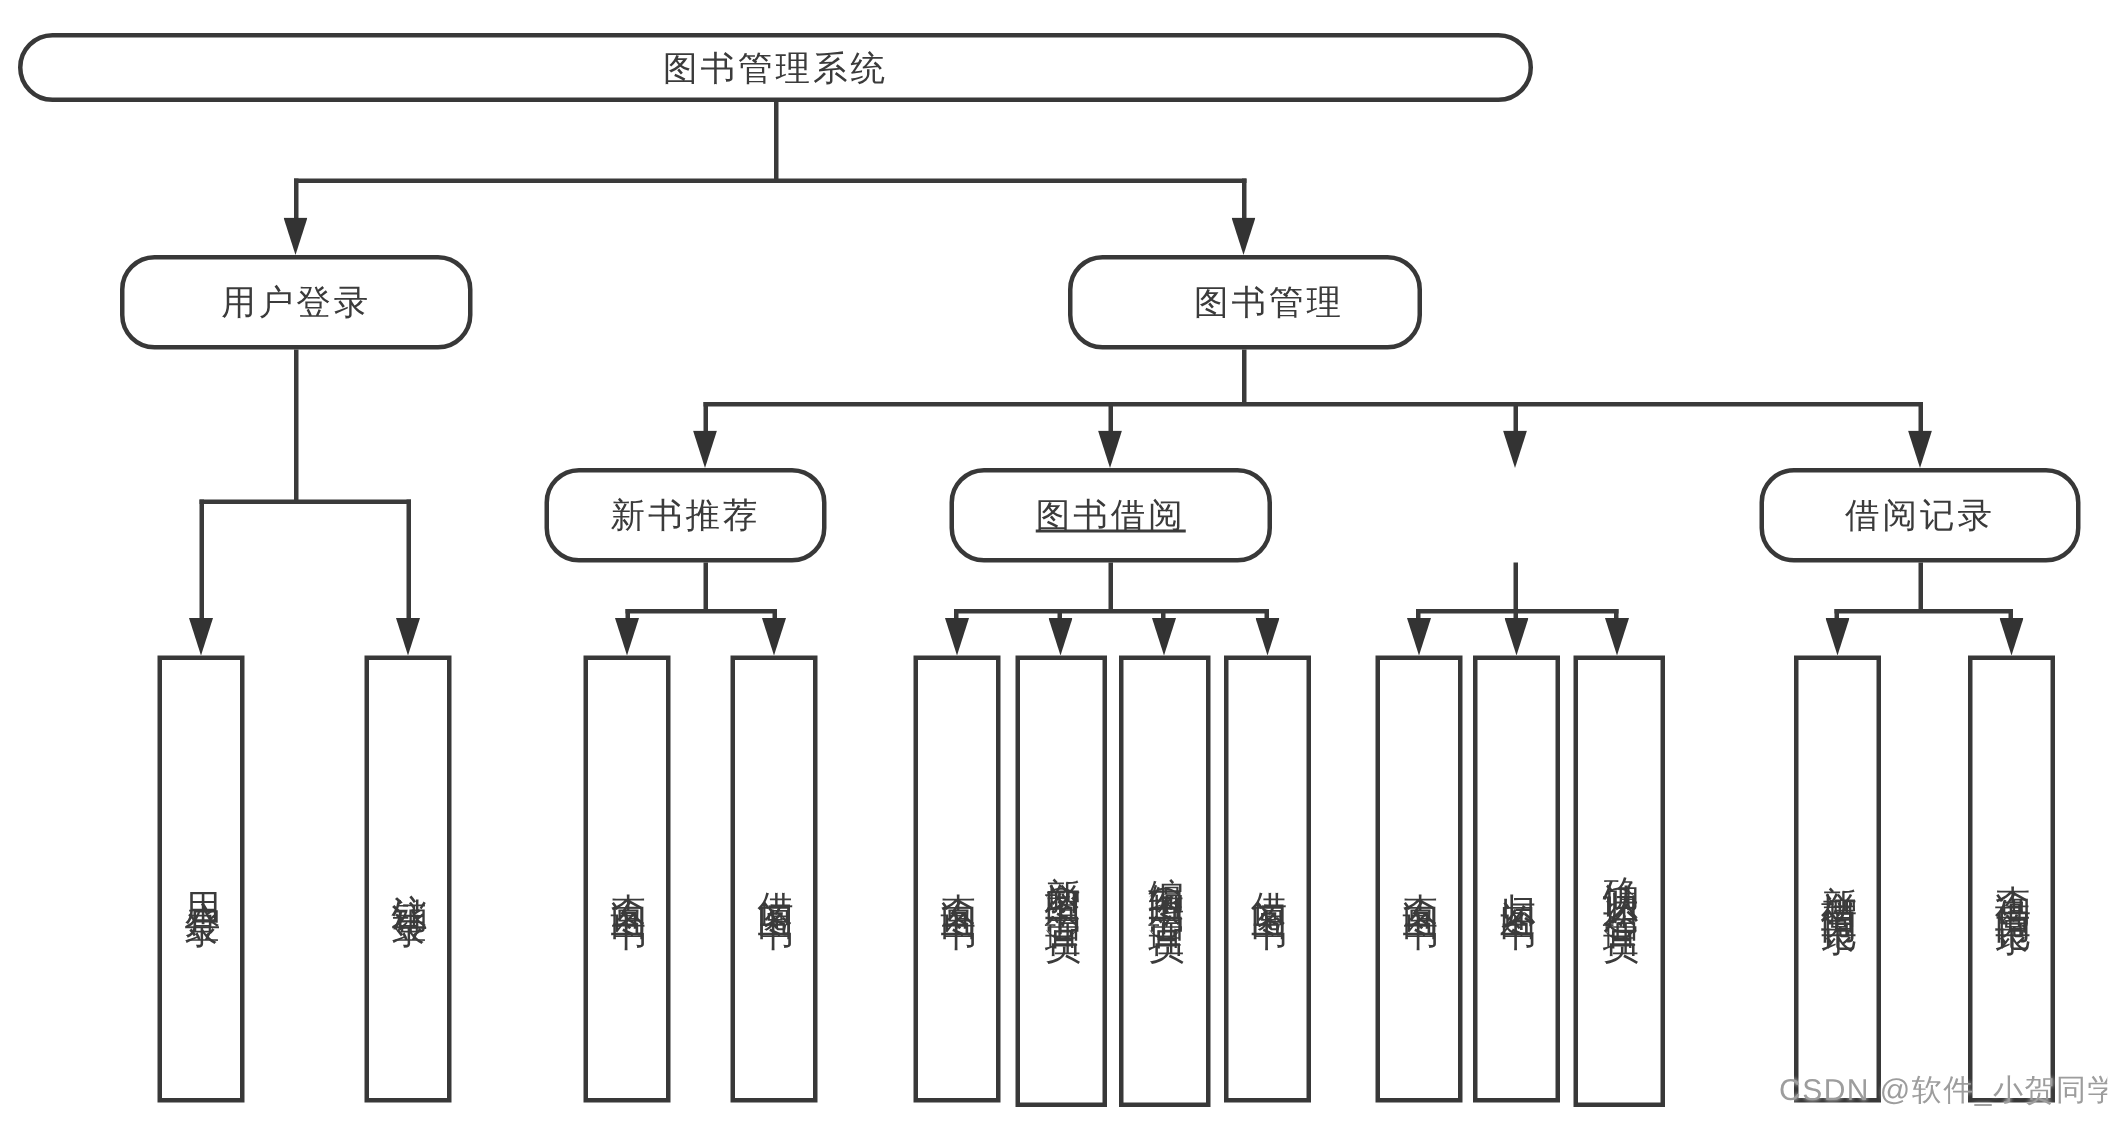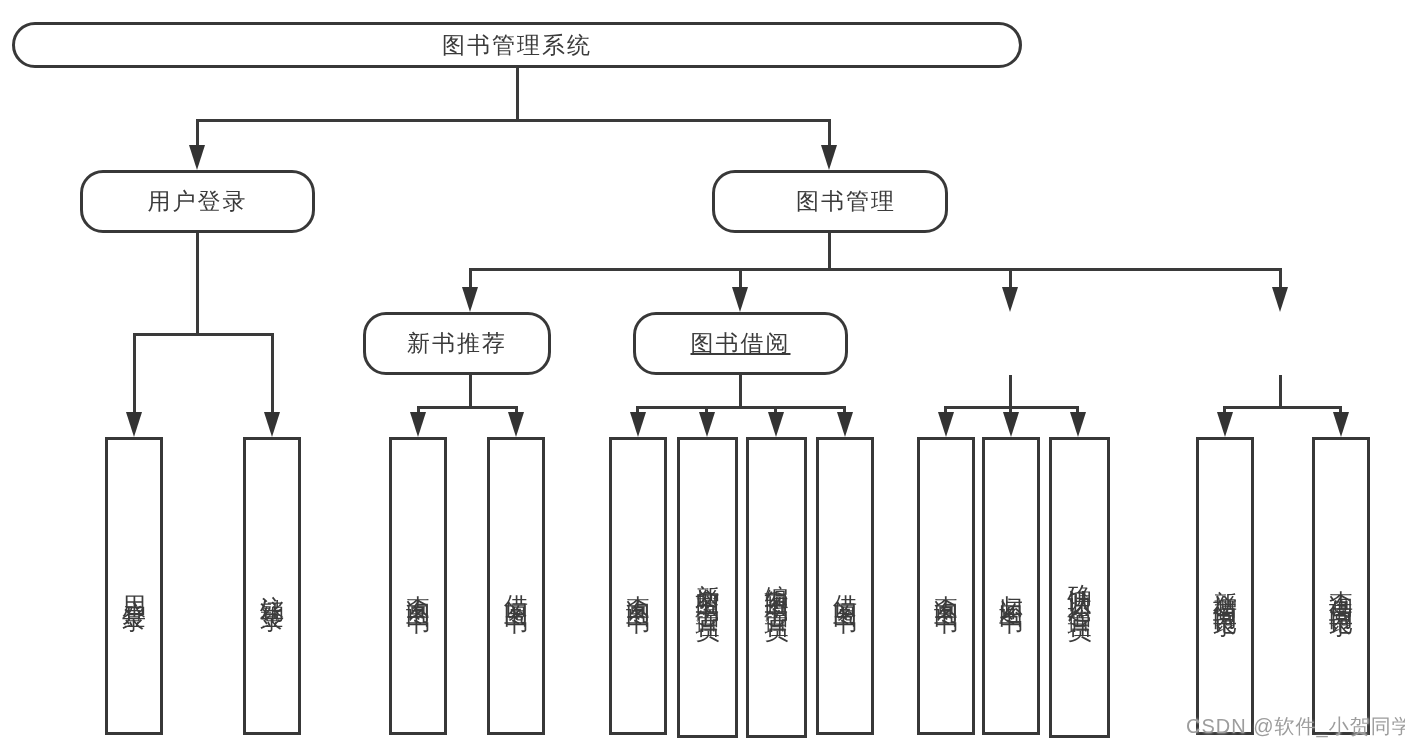--- a/index.html
+++ b/index.html
@@ -85,20 +85,23 @@
   <div class="arrow" style="left:1002px; top:287px;"></div>
   <div class="vline" style="left:1279px; top:268px; height:20px;"></div>
   <div class="arrow" style="left:1272px; top:287px;"></div>
 
   <div class="box h" style="left:363px; top:294px; width:188px; height:63px;margin-top:18px;">
     <span>新书推荐</span>
   </div>
   <div class="box h" style="left:633px; top:312px; width:215px; height:63px;text-decoration:underline;">
     <span>图书借阅</span>
   </div>
+  <div class="box h" style="left:1173px; top:312px; width:214px; height:63px;">
+    <span>借阅记录</span>
+  </div>
 
   <div class="vline" style="left:469px; top:375px; height:33px;"></div>
   <div class="hline" style="left:417px; top:406px; width:101px;"></div>
   <div class="vline" style="left:417px; top:406px; height:8px;"></div>
   <div class="arrow" style="left:410px; top:412px;"></div>
   <div class="vline" style="left:515px; top:406px; height:8px;"></div>
   <div class="arrow" style="left:508px; top:412px;"></div>
 
   <div class="vline" style="left:739px; top:375px; height:33px;"></div>
   <div class="hline" style="left:636px; top:406px; width:210px;"></div>

